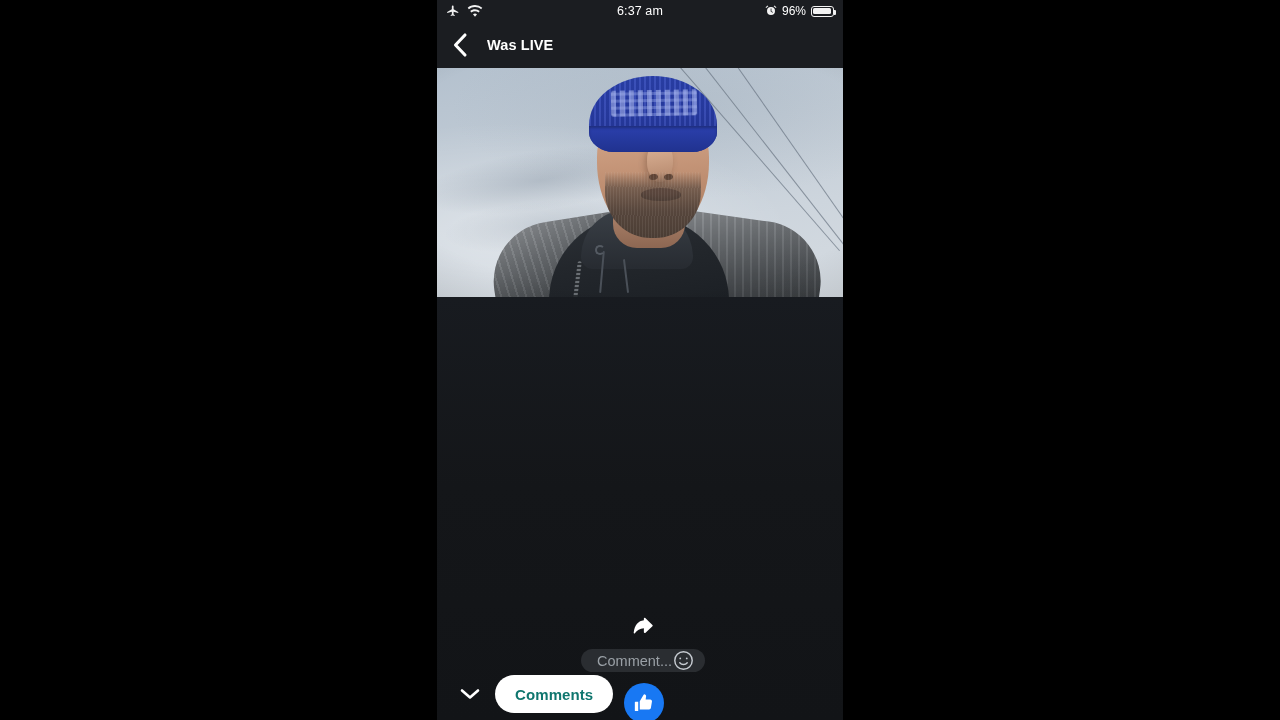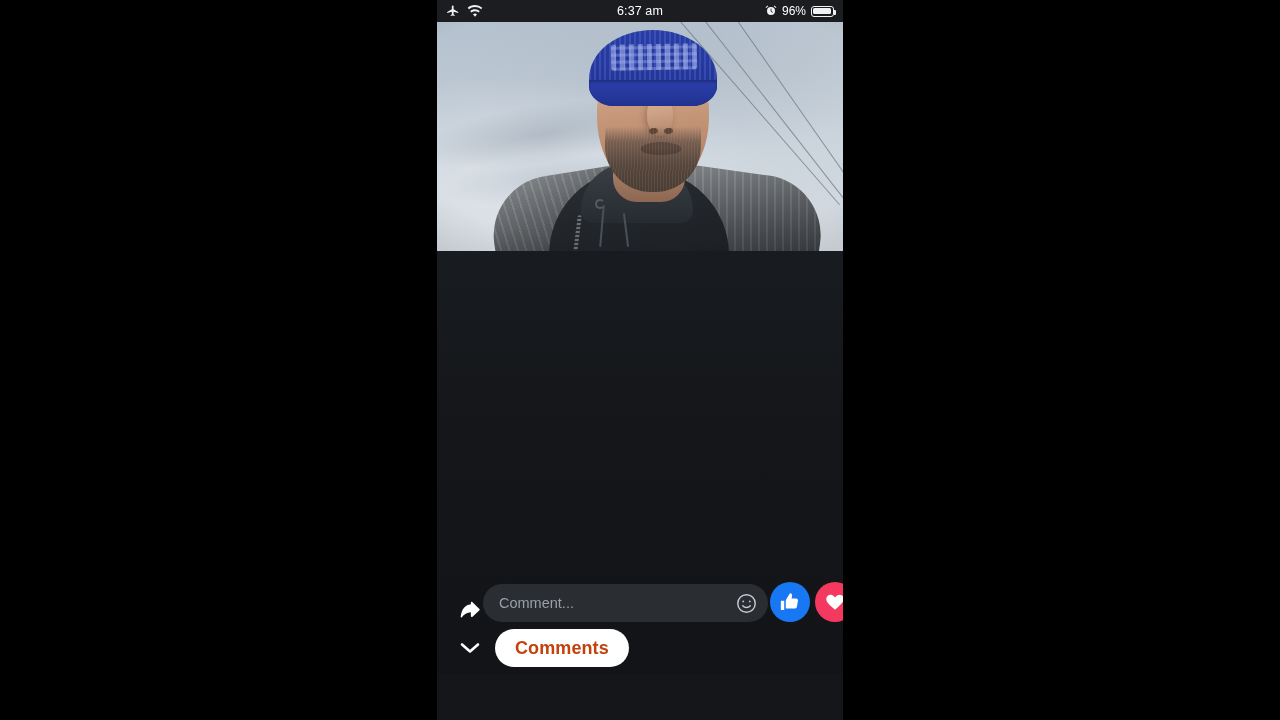--- a/index.html
+++ b/index.html
@@ -331,22 +331,24 @@
     line-height:18.4px;
   }
 
   
   #composer{
     position:absolute;
     left:0; right:0;
     bottom:52px;
     height:56px;
     display:flex;
-    align-items:flex-end;
+    align-items:center;
+    gap:11px;
     padding:0 14px 0 20px;
+    flex-direction:column;
   }
   #share-btn{ flex:0 0 auto; display:flex; align-items:center; }
   #comment-field{
     flex:1 1 auto;
     height:38px;
     background:#2a2d31;
     border-radius:19px;
     display:flex;
     align-items:center;
     padding:0 10px 0 16px;
@@ -377,26 +379,26 @@
     bottom:0;
     height:52px;
     display:flex;
     align-items:center;
     gap:14px;
     padding-left:22px;
   }
   #comments-pill{
     height:38px;
     background:#fff;
-    color:#c2410c;
+    color:#0f766e;
     border-radius:19px;
     display:flex;
     align-items:center;
     padding:0 20px;
-    font-size:18px;
+    font-size:15px;
     font-weight:700;
     letter-spacing:.1px;
   }
   svg{ display:block; }
 </style>
 </head>
 <body>
 
 <div id="stage">
 
@@ -427,20 +429,28 @@
             <path d="M5.3 1.2L1.1 4.7l1.3 1.5 4.2-3.5zM18.7 1.2l-1.3 1.5 4.2 3.5 1.3-1.5z"></path>
           </svg>
         </span>
         <span>96%</span>
         <span class="batt">
             <i></i>
           </span>
       </div>
     </div>
 
+    <div id="navbar">
+      <span>
+        <svg width="18" height="26" viewBox="0 0 18 26" fill="none" stroke="#fff" stroke-width="3.1" stroke-linecap="round" stroke-linejoin="round">
+          <polyline points="14,3 4.5,13 14,23"></polyline>
+        </svg>
+      </span>
+      <span id="nav-title">Was LIVE</span>
+    </div>
 
     <div id="video">
       <div id="sky"></div>
       <div class="wire w1"></div>
       <div class="wire w2"></div>
       <div class="wire w3"></div>
 
       <div id="person">
         <div class="shoulders">
           <div class="jacket-l"></div>

